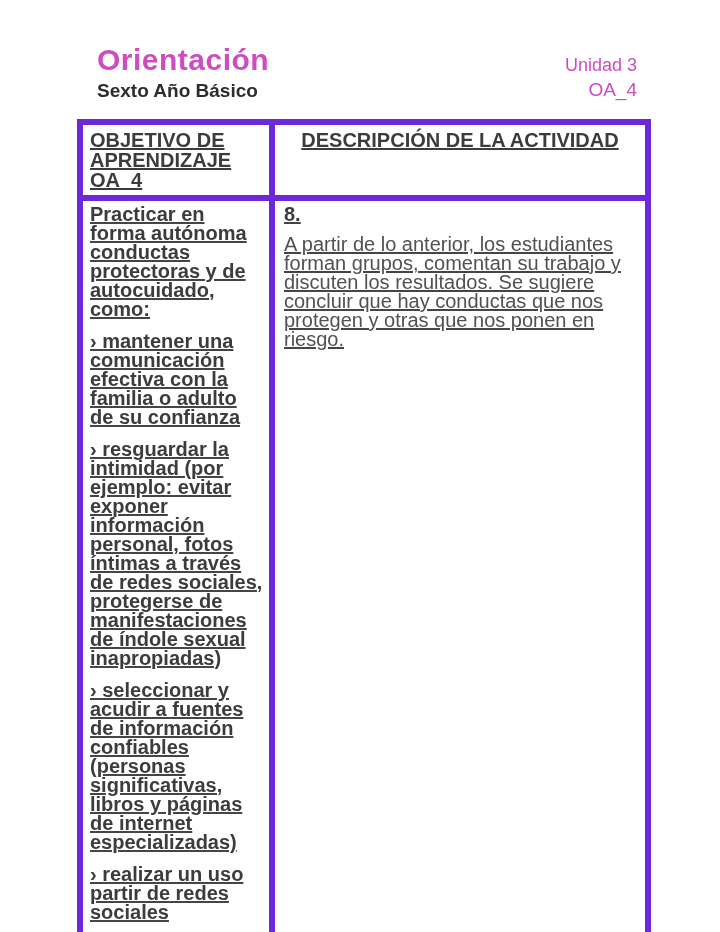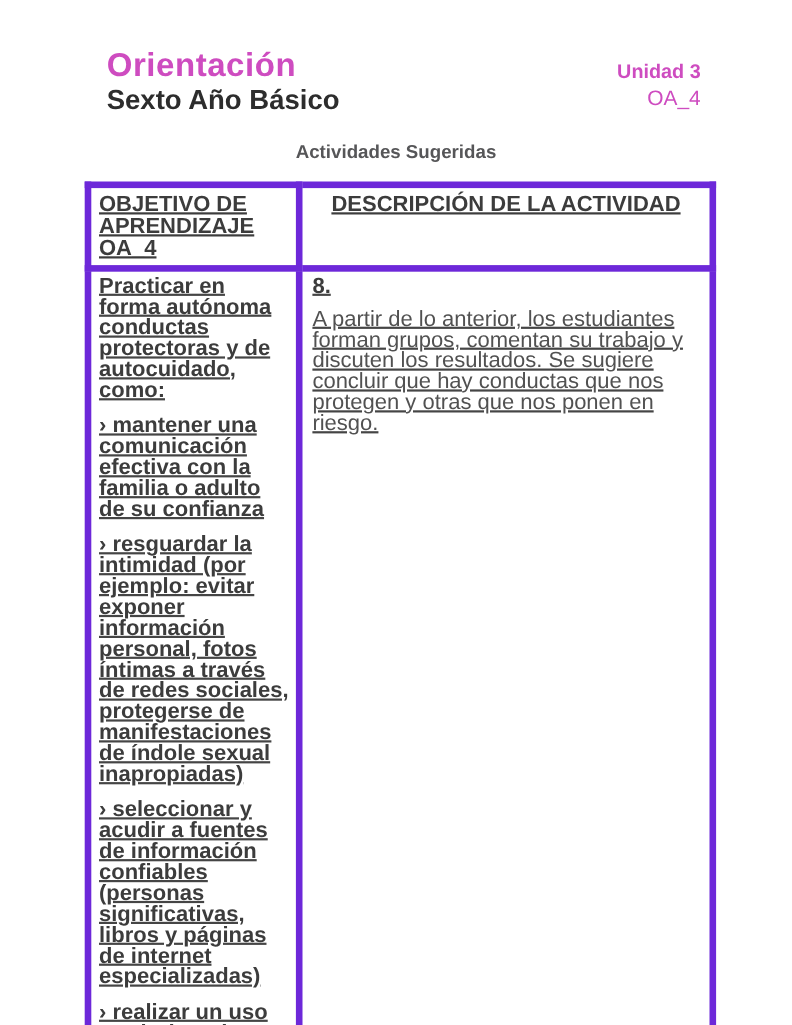--- a/index.html
+++ b/index.html
@@ -24,33 +24,33 @@
     padding: 44px 83px 0 97px;
   }
   .doc-header .subject {
     font-size: 30px;
     font-weight: bold;
     color: #ce4cc0;
     line-height: 32px;
     letter-spacing: 0.5px;
   }
   .doc-header .grade {
-    font-size: 25px;
+    font-size: 19px;
     font-weight: bold;
     color: #2d2d2d;
     line-height: 24px;
     margin-top: 3px;
   }
   .doc-header .header-right {
     text-align: right;
     padding-top: 9px;
   }
   .doc-header .unit {
     font-size: 18px;
-    font-weight: bold;
+    font-weight: normal;
     color: #ce4cc0;
     line-height: 24px;
   }
   .doc-header .oa {
     font-size: 19px;
     font-weight: normal;
     color: #ce4cc0;
     line-height: 26px;
   }
   .section-title {
@@ -123,21 +123,20 @@
     <div class="header-left">
       <div class="subject">Orientación</div>
       <div class="grade">Sexto Año Básico</div>
     </div>
     <div class="header-right">
       <div class="unit">Unidad 3</div>
       <div class="oa">OA_4</div>
     </div>
   </div>
 
-  <div class="section-title">Actividades Sugeridas</div>
 
   <table class="activities">
     <colgroup>
       <col class="col-objective">
       <col class="col-description">
     </colgroup>
     <thead>
       <tr>
         <th class="obj-header">OBJETIVO DE APRENDIZAJE OA_4</th>
         <th class="desc-header">DESCRIPCIÓN DE LA ACTIVIDAD</th>

